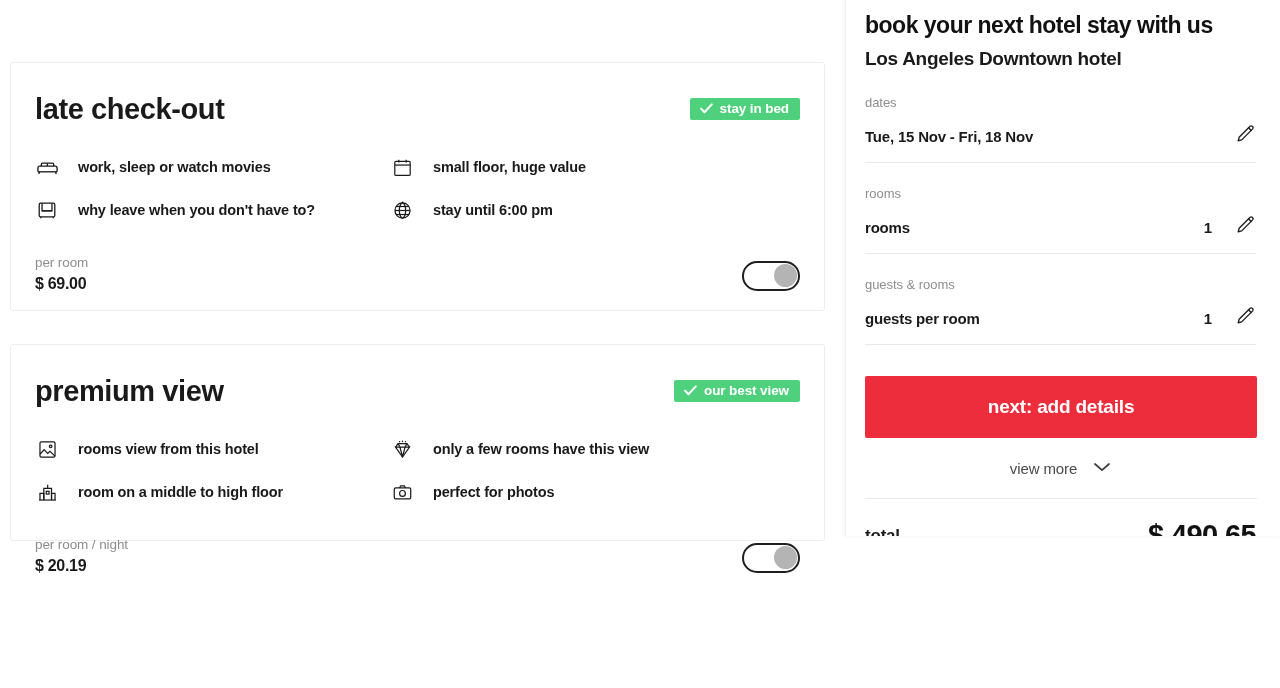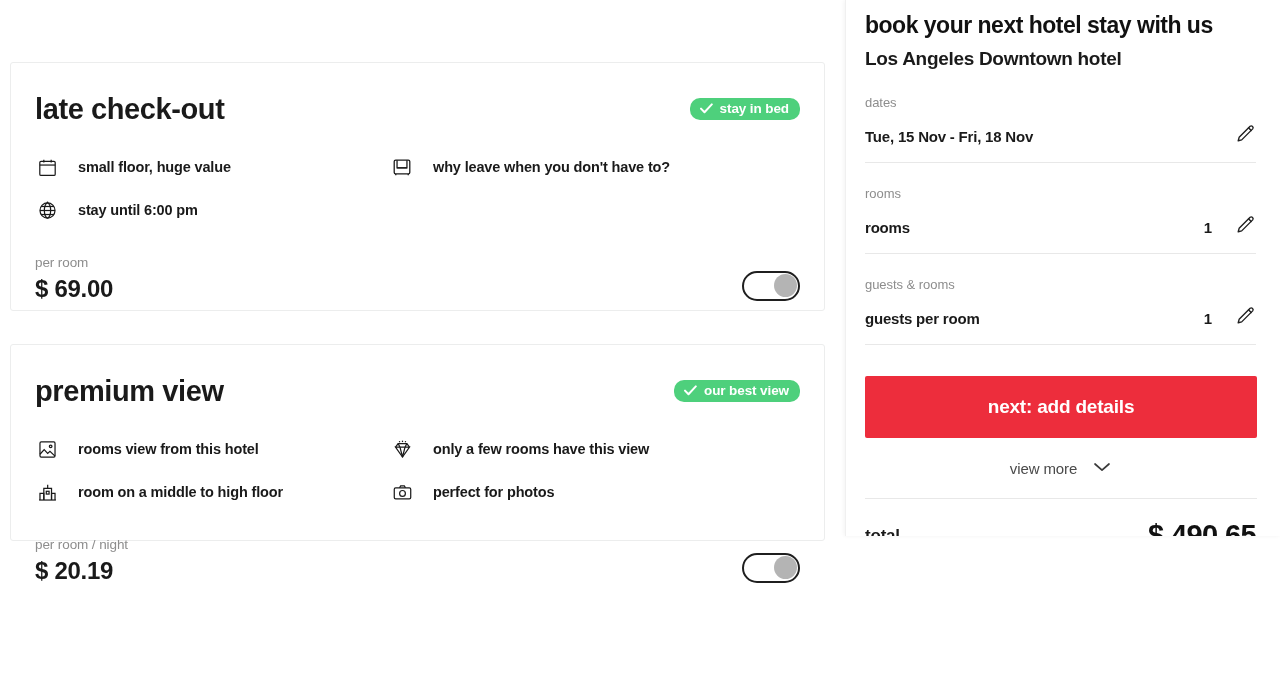--- a/index.html
+++ b/index.html
@@ -60,21 +60,21 @@
   .badge {
     display: inline-flex;
     align-items: center;
     gap: 7px;
     background: #4ed07c;
     color: #ffffff;
     font-size: 13.5px;
     font-weight: 700;
     letter-spacing: -0.1px;
     padding: 5px 11px 6px 10px;
-    border-radius: 10px;
+    border-radius: 2px;
     height: 22px;
     line-height: 12px;
     margin-top: 9px;
     white-space: nowrap;
   }
   .badge svg { display: block; }
 
   .features {
     display: grid;
     grid-template-columns: 355px auto;
@@ -111,21 +111,21 @@
     margin-top: 33px;
   }
   .price-block { display: flex; flex-direction: column; }
   .price-unit {
     font-size: 13.5px;
     color: #8d8d8d;
     letter-spacing: -0.1px;
     margin-bottom: 5px;
   }
   .price-value {
-    font-size: 24px;
+    font-size: 16px;
     font-weight: 700;
     color: #1a1a1a;
     letter-spacing: -0.3px;
   }
 
   .toggle {
     width: 58px;
     height: 30px;
     border-radius: 16px;
     border: 2.5px solid #1f1f1f;
@@ -299,20 +299,33 @@
           <span>
             <svg width="13" height="11" viewBox="0 0 13 11" fill="none">
               <path d="M1 5.6L4.5 9.2L11.8 1.4" stroke="#ffffff" stroke-width="2" stroke-linecap="round" stroke-linejoin="round"></path>
             </svg>
           </span>
           <span>stay in bed</span>
         </span>
       </div>
 
       <div class="features">
+        <div class="feature">
+          <span class="feature-icon">
+            <svg width="23" height="23" viewBox="0 0 24 24" fill="none" stroke="#1a1a1a" stroke-width="1.4">
+              <path d="M2 16.5V12.5a2 2 0 0 1 2-2h16a2 2 0 0 1 2 2v4"></path>
+              <path d="M2 16.5h20"></path>
+                <path d="M3.2 16.5v2.2"></path>
+                <path d="M20.8 16.5v2.2"></path>
+              <path d="M5.5 10.5V9a1.5 1.5 0 0 1 1.5-1.5h10A1.5 1.5 0 0 1 18.5 9v1.5"></path>
+              <path d="M11.9 7.5v3"></path>
+            </svg>
+          </span>
+          <span class="feature-label">work, sleep or watch movies</span>
+        </div>
 
         <div class="feature">
           <span class="feature-icon">
             <svg width="21" height="21" viewBox="0 0 24 24" fill="none" stroke="#1a1a1a" stroke-width="1.4">
               <rect x="3.2" y="5" width="17.6" height="16" rx="1.4"></rect>
               <path d="M3.2 9.2h17.6"></path>
                 <path d="M7.8 3v3.4"></path>
                 <path d="M16.2 3v3.4"></path>
             </svg>
           </span>

